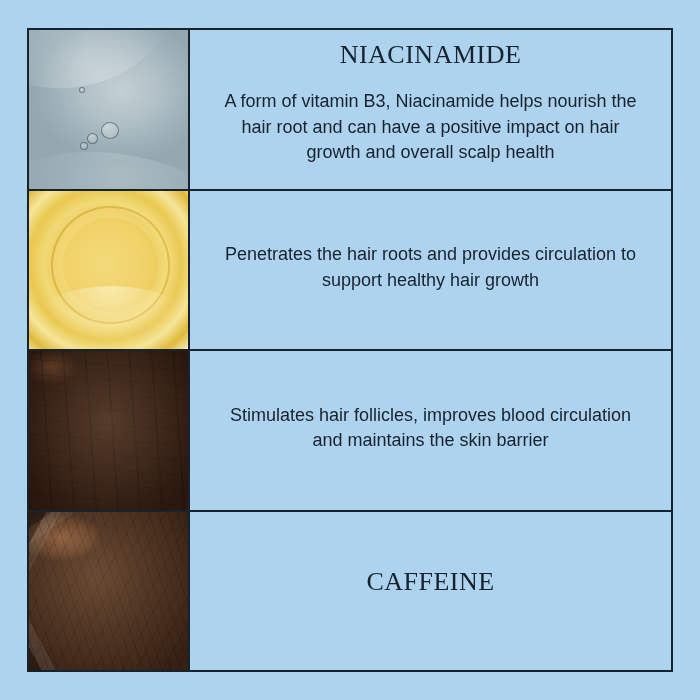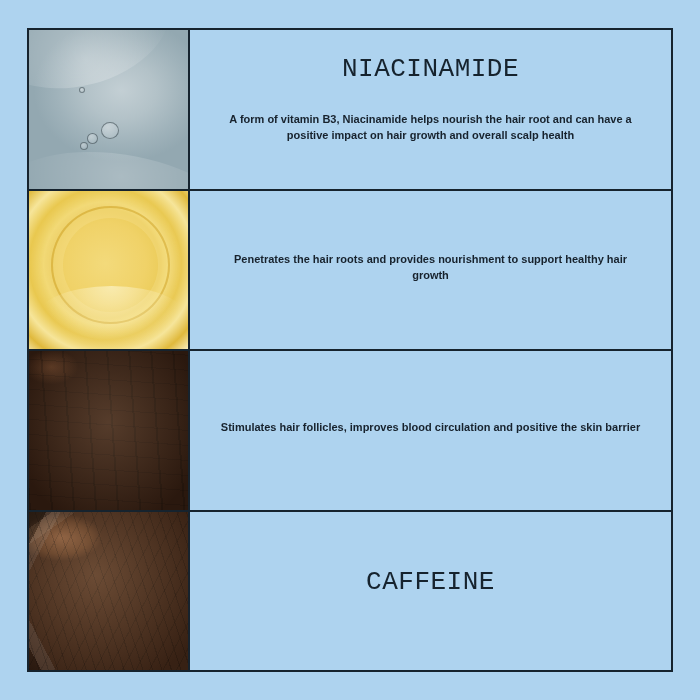--- a/index.html
+++ b/index.html
@@ -199,36 +199,36 @@
     flex: 1 1 auto;
     display: flex;
     flex-direction: column;
     align-items: center;
     justify-content: center;
     text-align: center;
     padding: 4px 14px 8px;
     box-sizing: border-box;
   }
   .ingredient-name {
-    font-family: Liberation Mono, monospace;
+    font-family: Liberation Serif, serif;
     font-size: 26px;
     font-weight: 400;
     letter-spacing: 0.5px;
     color: #16232e;
     margin: 0 0 12px 0;
     line-height: 1.1;
     white-space: nowrap;
   }
   .ingredient-desc {
     font-family: "Liberation Sans", sans-serif;
-    font-size: 11px;
-    font-weight: bold;
+    font-size: 18px;
+    font-weight: normal;
     color: #17222d;
     line-height: 1.42;
-    margin: 16px;
+    margin: 8px;
     max-width: 430px;
   }
 </style>
 </head>
 <body>
 
 <div id="ingredient-table">
 
   <div class="ingredient-row">
     <div class="photo-cell">
@@ -243,30 +243,30 @@
       <h2 class="ingredient-name">NIACINAMIDE</h2>
       <p class="ingredient-desc">A form of vitamin B3, Niacinamide helps nourish the hair root and can have a positive impact on hair growth and overall scalp health</p>
     </div>
   </div>
 
   <div class="ingredient-row">
     <div class="photo-cell">
       <div class="photo photo-oil"></div>
     </div>
     <div class="text-cell">
-      <p class="ingredient-desc">Penetrates the hair roots and provides nourishment to support healthy hair growth</p>
+      <p class="ingredient-desc">Penetrates the hair roots and provides circulation to support healthy hair growth</p>
     </div>
   </div>
 
   <div class="ingredient-row">
     <div class="photo-cell">
       <div class="photo photo-beans"></div>
     </div>
     <div class="text-cell">
-      <p class="ingredient-desc">Stimulates hair follicles, improves blood circulation and positive the skin barrier</p>
+      <p class="ingredient-desc">Stimulates hair follicles, improves blood circulation and maintains the skin barrier</p>
     </div>
   </div>
 
   <div class="ingredient-row">
     <div class="photo-cell">
       <div class="photo photo-wood"></div>
     </div>
     <div class="text-cell">
       <h2 class="ingredient-name">CAFFEINE</h2>
     </div>

